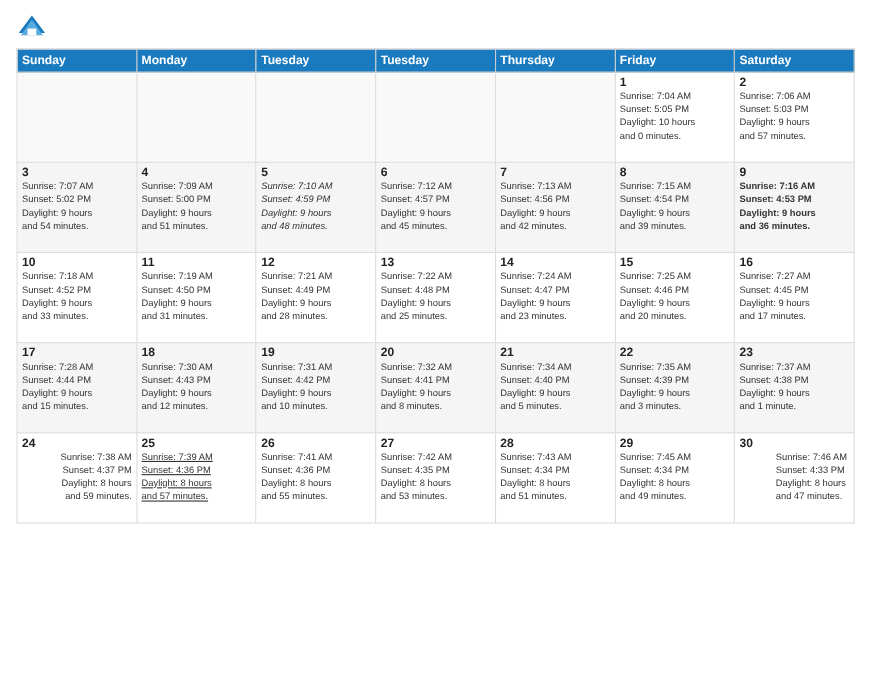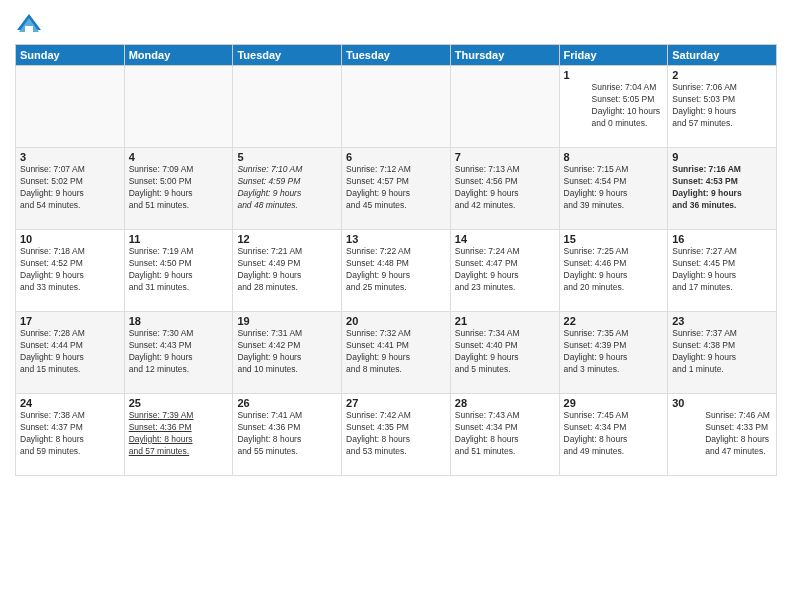--- a/index.html
+++ b/index.html
@@ -136,21 +136,21 @@
     </thead>
     <tbody id="calendar-body">
     <tr>
           <td class="empty"></td>
           <td class="empty"></td>
           <td class="empty"></td>
           <td class="empty"></td>
           <td class="empty"></td>
           <td>
             <span class="day-number">1</span>
-            <div class="day-info" style="white-space: pre-line; margin-left: 28px;">Sunrise: 7:04 AM
+            <div class="day-info" style="white-space: pre-line;">Sunrise: 7:04 AM
 Sunset: 5:05 PM
 Daylight: 10 hours
 and 0 minutes.</div>
           </td>
           <td>
             <span class="day-number">2</span>
             <div class="day-info" style="white-space: pre-line;">Sunrise: 7:06 AM
 Sunset: 5:03 PM
 Daylight: 9 hours
 and 57 minutes.</div>
@@ -305,21 +305,21 @@
             <span class="day-number">23</span>
             <div class="day-info" style="white-space: pre-line;">Sunrise: 7:37 AM
 Sunset: 4:38 PM
 Daylight: 9 hours
 and 1 minute.</div>
           </td>
         </tr>
         <tr>
           <td>
             <span class="day-number">24</span>
-            <div class="day-info" style="white-space: pre-line;">Sunrise: 7:38 AM
+            <div class="day-info" style="white-space: pre-line; text-align: right;">Sunrise: 7:38 AM
 Sunset: 4:37 PM
 Daylight: 8 hours
 and 59 minutes.</div>
           </td>
           <td>
             <span class="day-number">25</span>
             <div class="day-info" style="white-space: pre-line; text-decoration: underline;">Sunrise: 7:39 AM
 Sunset: 4:36 PM
 Daylight: 8 hours
 and 57 minutes.</div>

